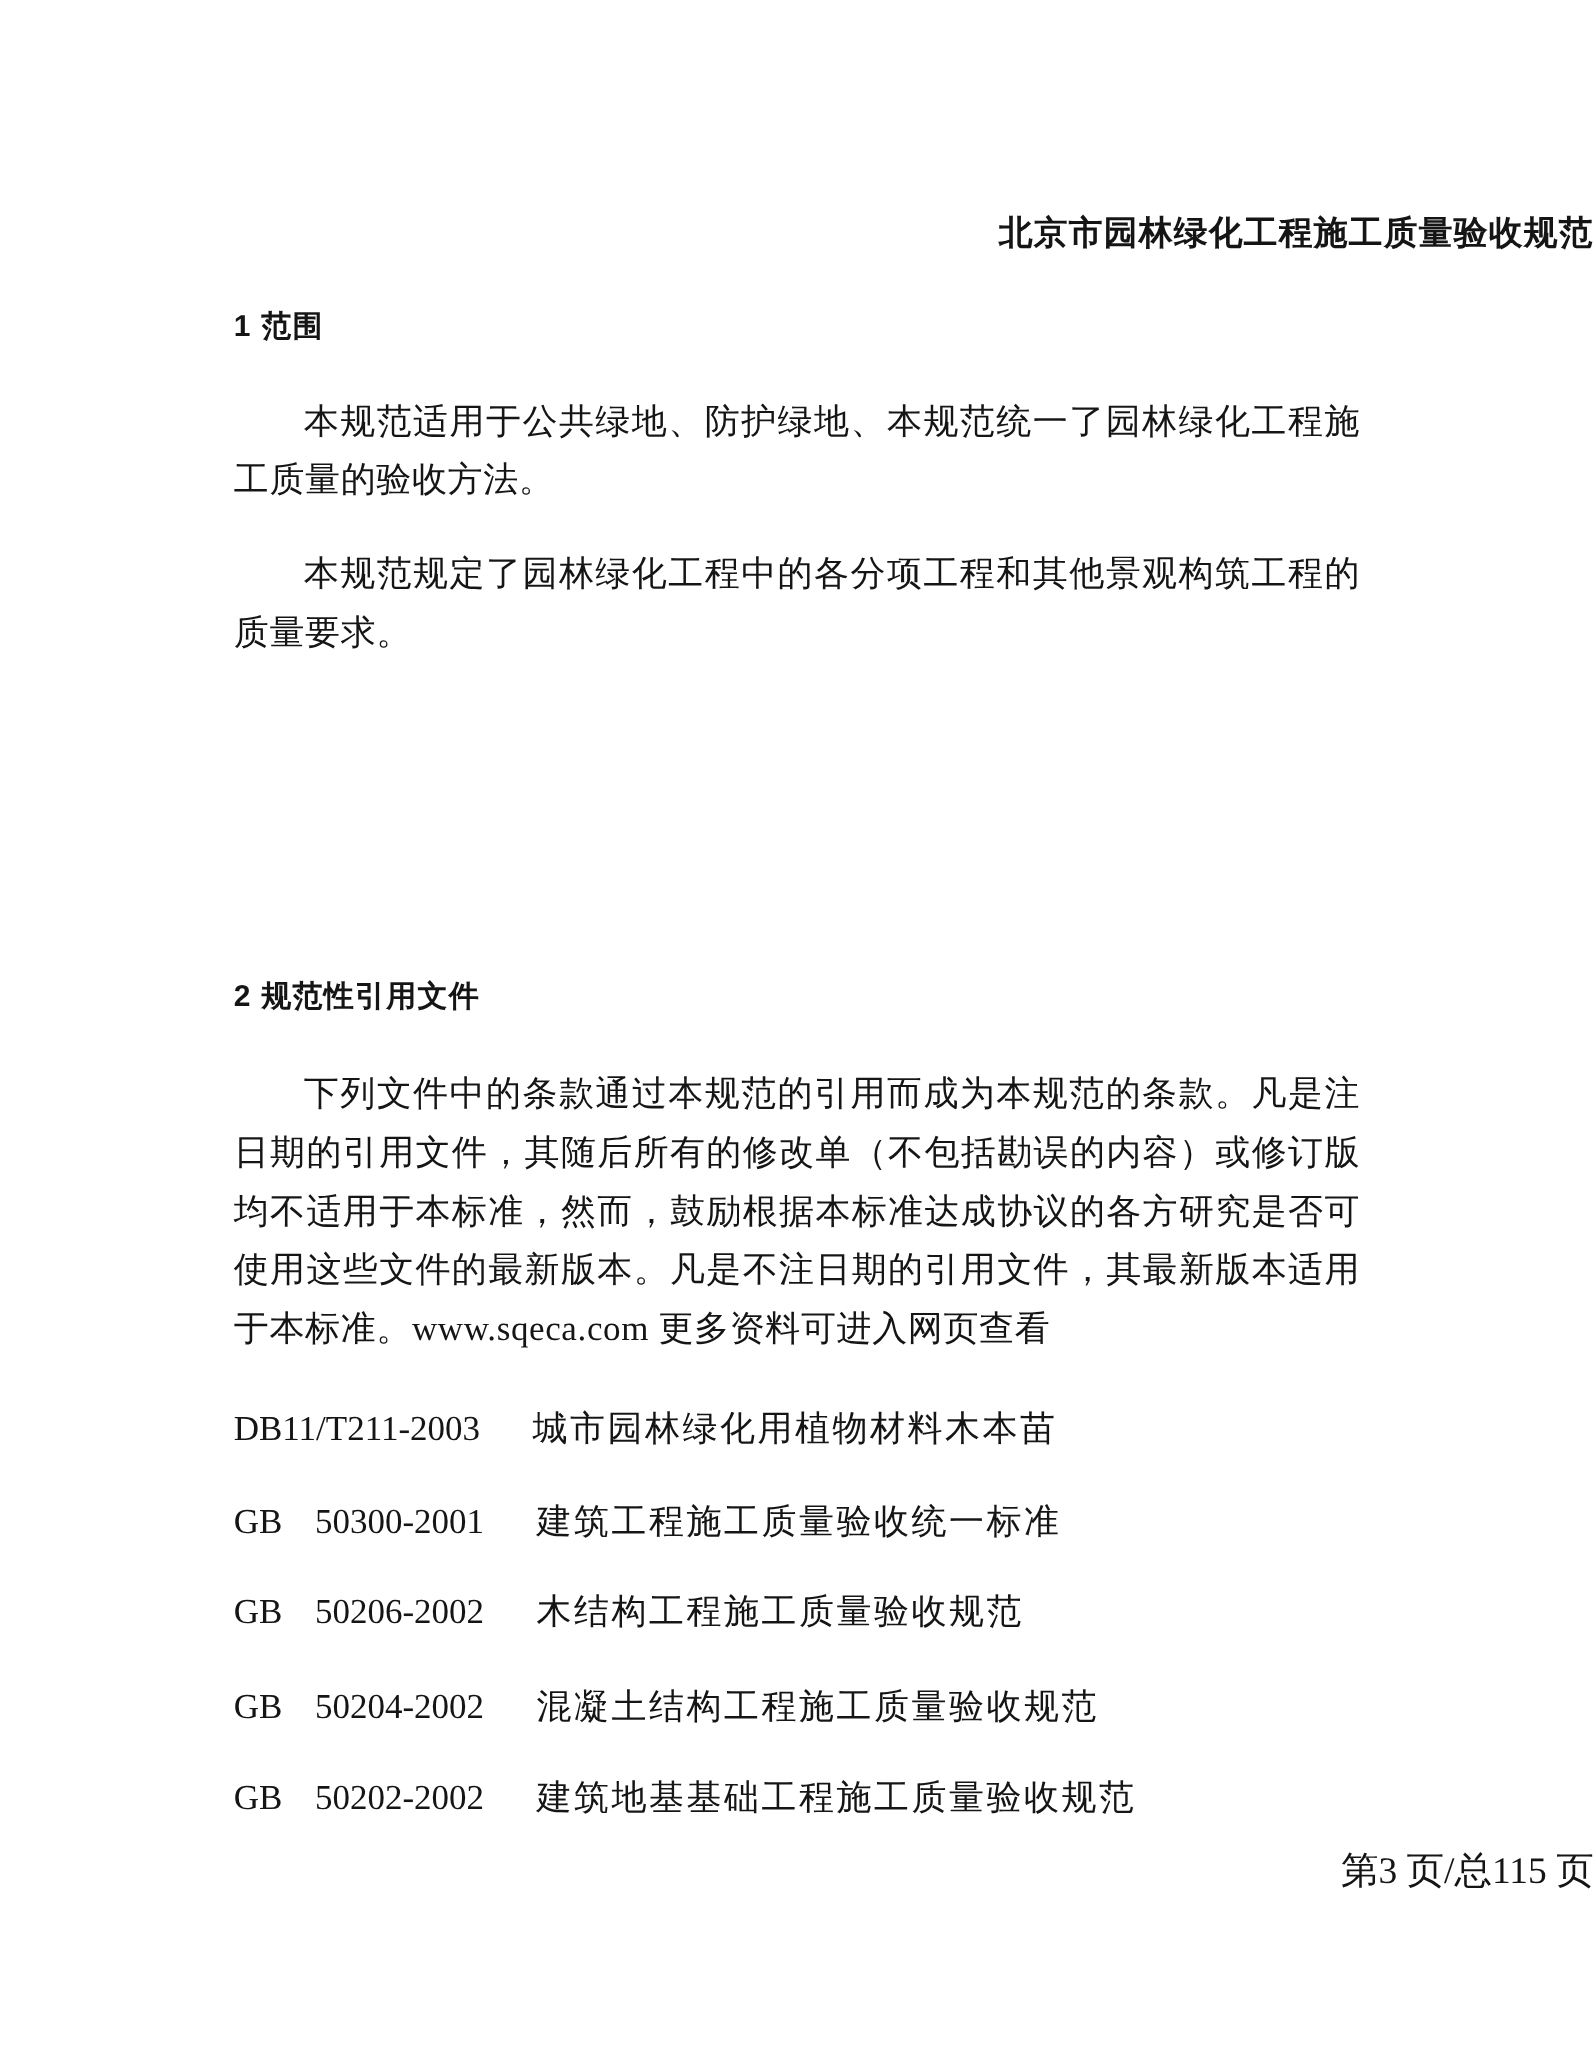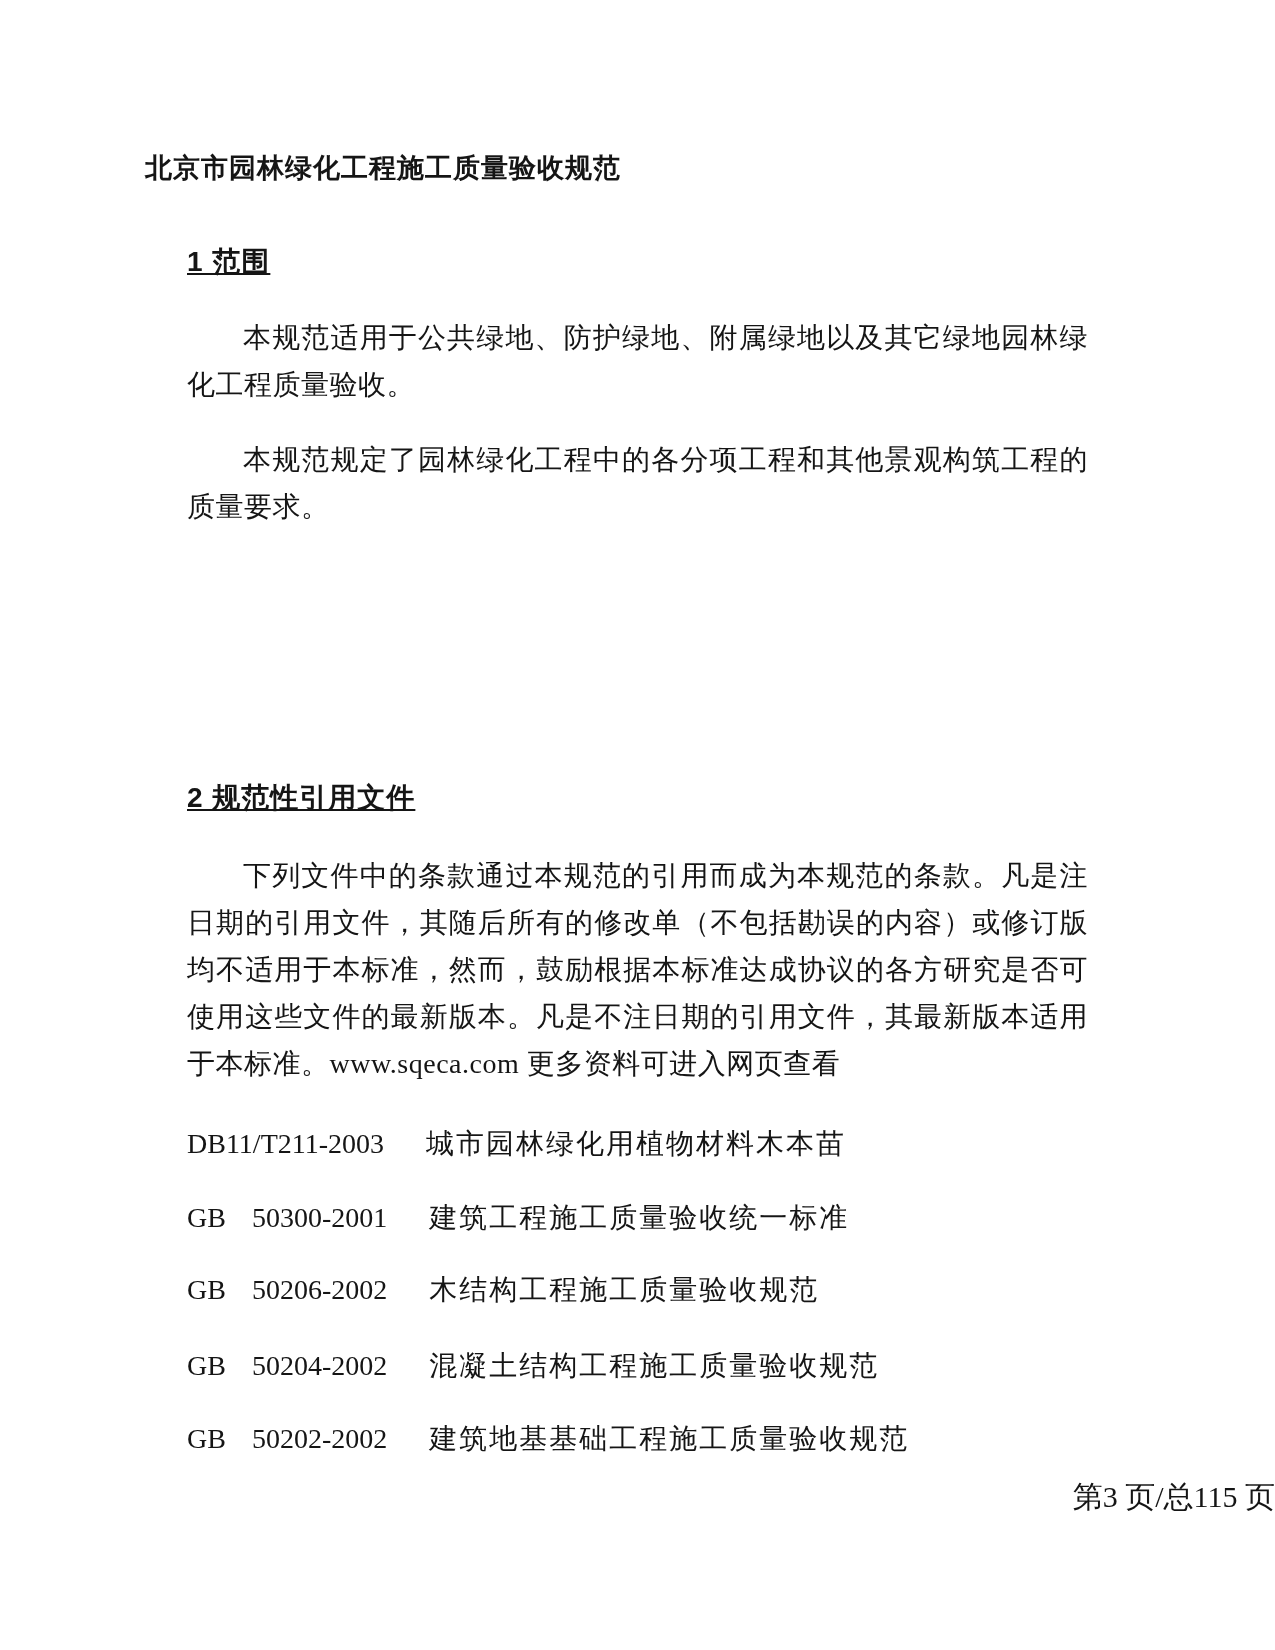--- a/index.html
+++ b/index.html
@@ -11,41 +11,40 @@
     position: relative;
     width: 1275px;
     height: 1650px;
     background: #ffffff;
     color: #151515;
     font-family: "Liberation Serif", "DejaVu Serif", serif;
     overflow: hidden;
   }
   .doc-title {
     position: absolute;
-    top: 145px;
+    top: 163px;
     left: 0;
     width: 100%;
     box-sizing: border-box;
     padding-left: 145px;
-    text-align: left;
+    text-align: right;
     font-family: "Liberation Sans", "DejaVu Sans", sans-serif;
     font-weight: bold;
     font-size: 27px;
     line-height: 47px;
     letter-spacing: 1px;
   }
   .heading {
     position: absolute;
     left: 187px;
     font-family: "Liberation Sans", "DejaVu Sans", sans-serif;
     font-weight: bold;
-    font-size: 28px;
+    font-size: 24px;
     line-height: 47px;
     letter-spacing: 1px;
-    text-decoration: underline;
   }
   .h1 { top: 238px; }
   .h2 { top: 774px; }
   .para {
     position: absolute;
     left: 187px;
     width: 901px;
     font-size: 28px;
     line-height: 47px;
     text-align: justify;
@@ -84,21 +83,21 @@
 </style>
 </head>
 <body>
 
 <div class="page">
 
   <div class="doc-title">北京市园林绿化工程施工质量验收规范</div>
 
   <div class="heading h1">1 范围</div>
 
-  <div class="para p1">本规范适用于公共绿地、防护绿地、附属绿地以及其它绿地园林绿化工程质量验收。</div>
+  <div class="para p1">本规范适用于公共绿地、防护绿地、本规范统一了园林绿化工程施工质量的验收方法。</div>
 
   <div class="para p2">本规范规定了园林绿化工程中的各分项工程和其他景观构筑工程的质量要求。</div>
 
 
   <div class="heading h2">2 规范性引用文件</div>
 
   <div class="para p4">下列文件中的条款通过本规范的引用而成为本规范的条款。凡是注日期的引用文件，其随后所有的修改单（不包括勘误的内容）或修订版均不适用于本标准，然而，鼓励根据本标准达成协议的各方研究是否可使用这些文件的最新版本。凡是不注日期的引用文件，其最新版本适用于本标准。www.sqeca.com 更多资料可进入网页查看</div>
 
   <div class="ref ref-1">
     <span class="ref-code">DB11/T211-2003</span><span class="ref-title">城市园林绿化用植物材料木本苗</span>

